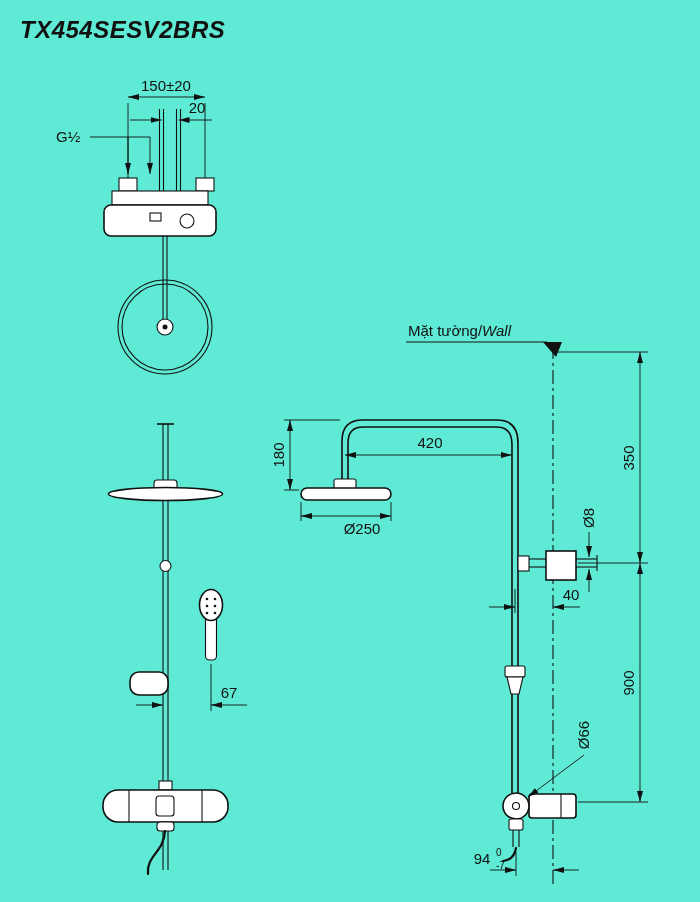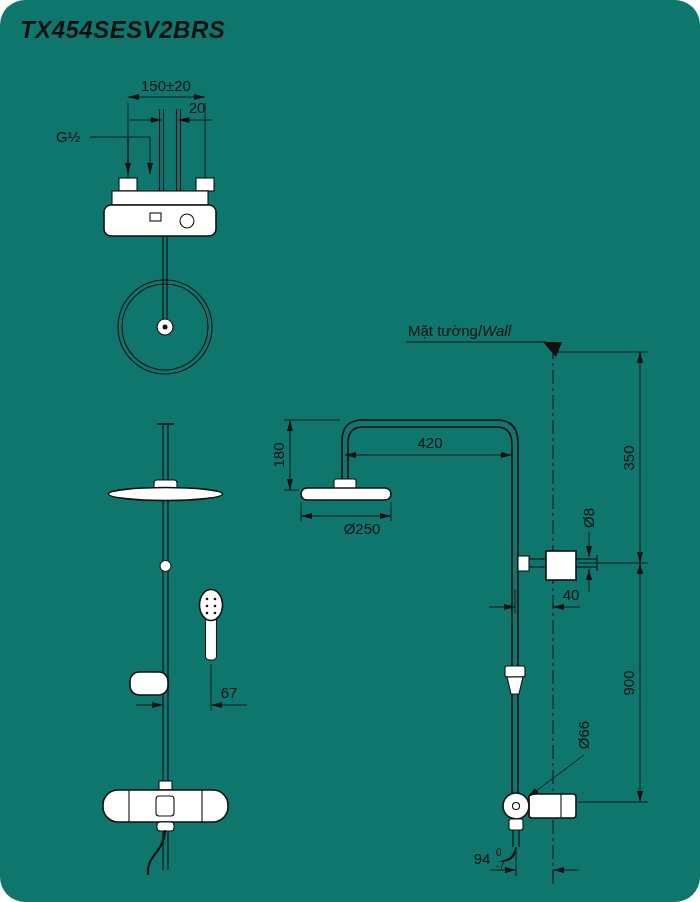--- a/index.html
+++ b/index.html
@@ -1,16 +1,16 @@
 <!DOCTYPE html>
 <html><head>
 <meta charset="utf-8">
 <style>
   html,body{margin:0;padding:0;background:#ffffff;}
-  .page{position:relative;width:700px;height:902px;background:#0f766e;font-family:"Liberation Sans",sans-serif;border-radius:25px;}
+  .page{position:relative;width:700px;height:902px;background:#5eead4;font-family:"Liberation Sans",sans-serif;}
   svg{display:block;}
   .title-text{font-family:"Liberation Sans",sans-serif;font-size:24px;font-weight:bold;font-style:italic;letter-spacing:.5px;fill:#111;}
   .dim-text{font-family:"Liberation Sans",sans-serif;font-size:15px;fill:#111;}
   .small-text{font-family:"Liberation Sans",sans-serif;font-size:10px;fill:#111;}
   .it{font-style:italic;}
   .ln{stroke:#111;stroke-width:1.1;fill:none;}
   .lnx{stroke:#111;stroke-width:0.9;fill:none;}
   .ln2{stroke:#111;stroke-width:1.6;fill:none;}
   .fw{fill:#fff;stroke:#111;stroke-width:1.6;}
   .fw1{fill:#fff;stroke:#111;stroke-width:1.1;}

